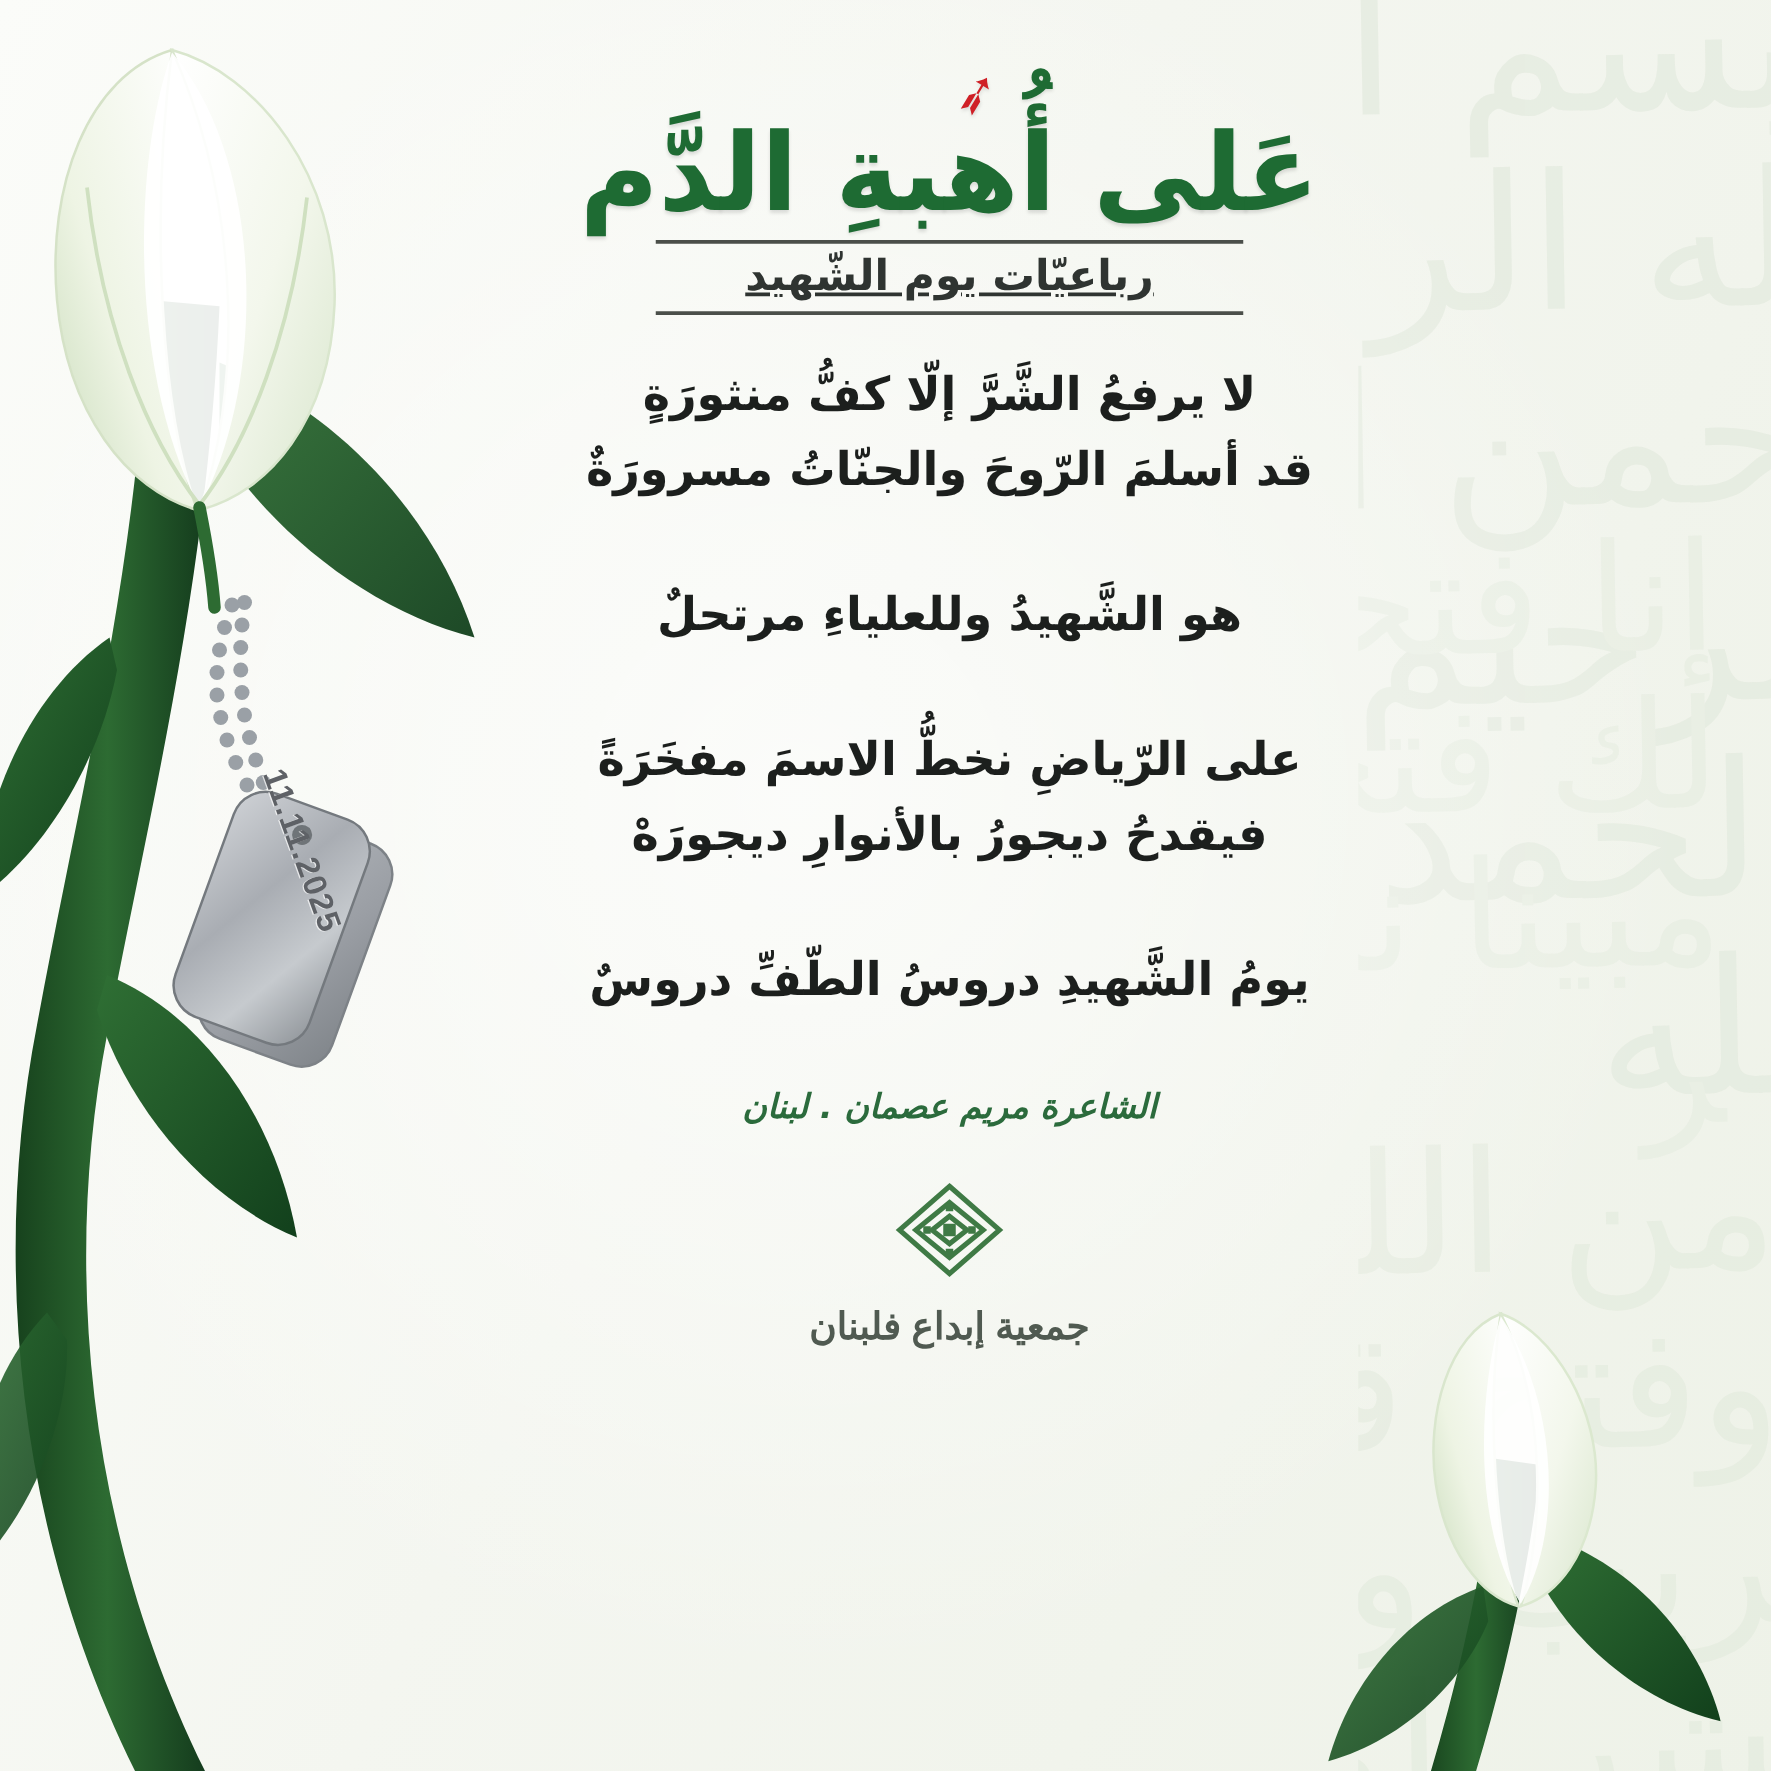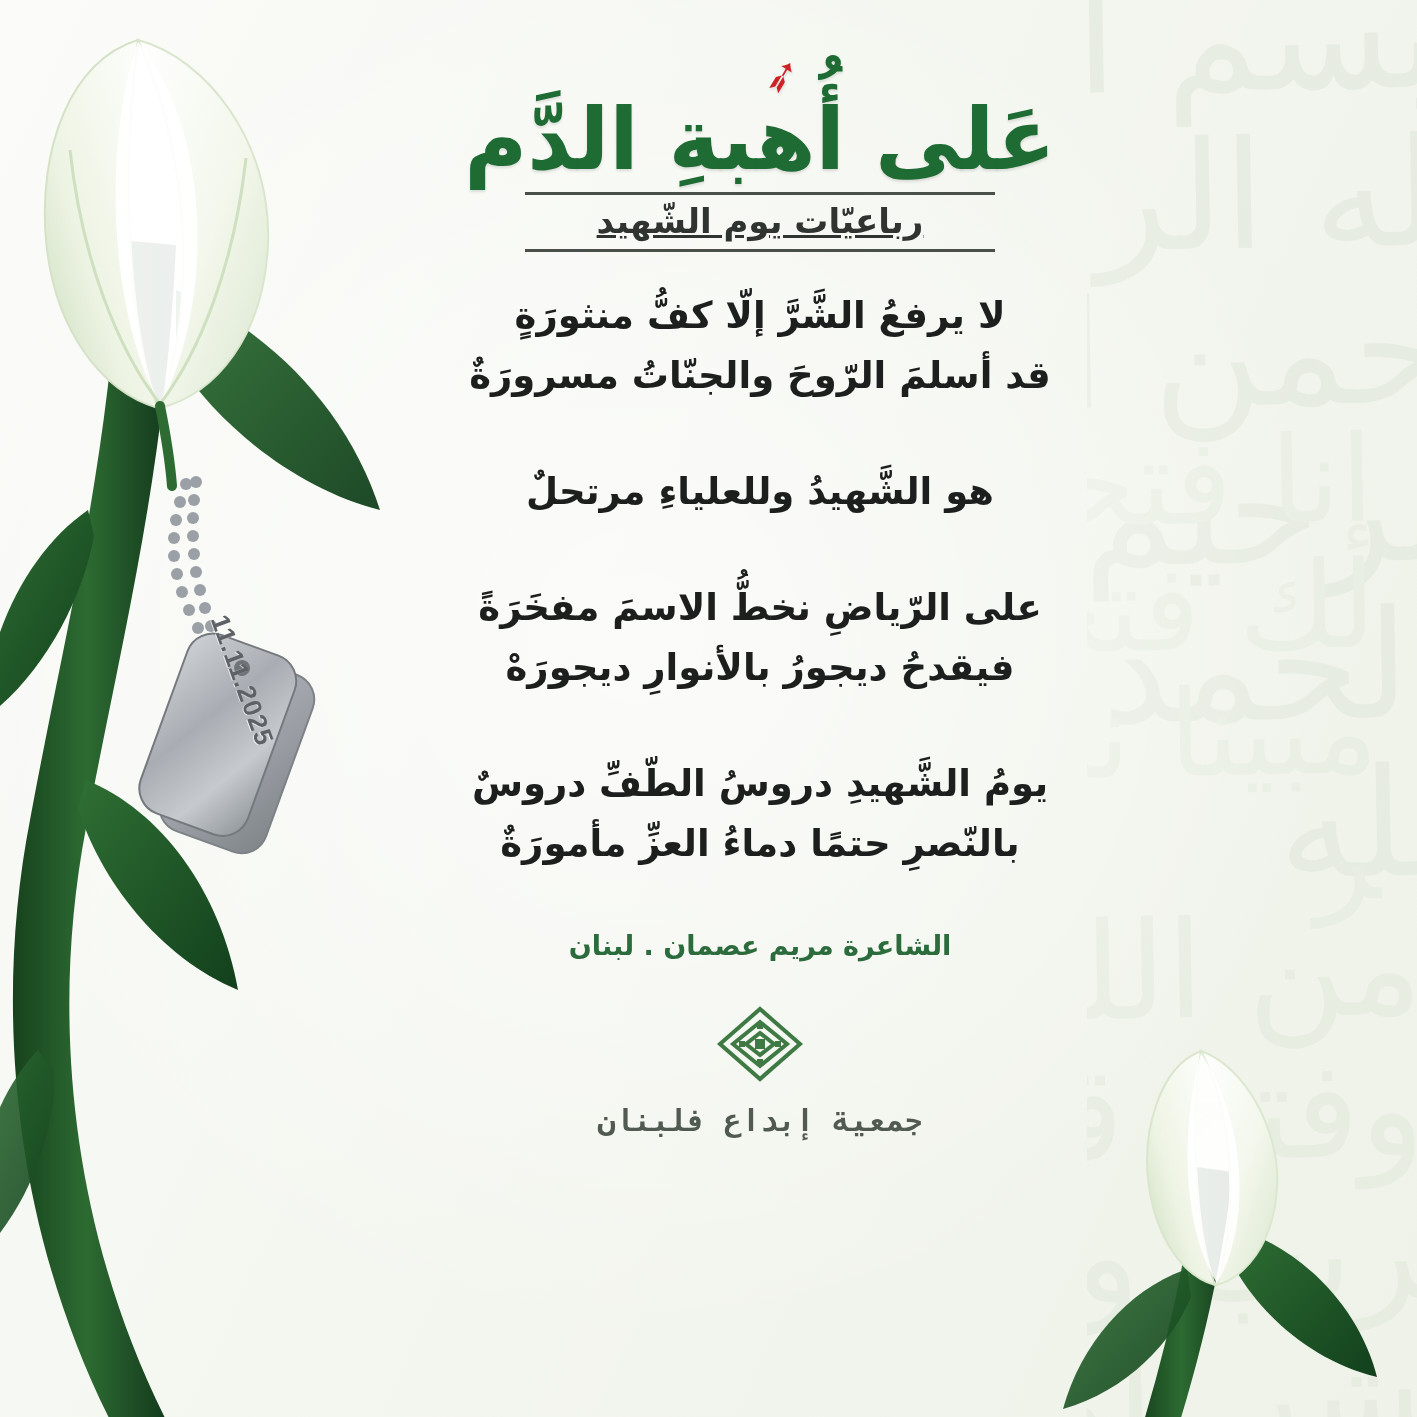--- a/index.html
+++ b/index.html
@@ -178,33 +178,34 @@
     line-height: 1.62;
     white-space: nowrap;
   }
 
   .poet {
     margin-top: 4px;
     font-family: "DejaVu Sans", sans-serif;
     font-size: 27px;
     font-weight: 700;
     color: #2b6b3c;
+    font-style: italic;
   }
 
   .logo-block {
     margin-top: 44px;
   }
   .logo-mark {
     width: 92px;
     height: 78px;
     margin: 0 auto;
   }
   .org-name {
     margin-top: 16px;
-    font-family: Liberation Mono, monospace;
+    font-family: Liberation Sans, sans-serif;
     font-size: 30px;
     font-weight: 700;
     color: #3f4a40;
     letter-spacing: -1px;
     opacity: 0.9;
   }
 </style>
 </head>
 <body>
 
@@ -341,21 +342,20 @@
         <div class="verse">هو الشَّهيدُ وللعلياءِ مرتحلٌ</div>
       </div>
 
       <div class="stanza">
         <div class="verse">على الرّياضِ نخطُّ الاسمَ مفخَرَةً</div>
         <div class="verse">فيقدحُ ديجورُ بالأنوارِ ديجورَهْ</div>
       </div>
 
       <div class="stanza">
         <div class="verse">يومُ الشَّهيدِ دروسُ الطّفِّ دروسٌ</div>
-        <div class="verse">بالنّصرِ حتمًا دماءُ العزِّ مأمورَةٌ</div>
       </div>
 
       <div class="poet">الشاعرة مريم عصمان . لبنان</div>
     </div>
 
     <div class="logo-block">
       <svg class="logo-mark" viewBox="0 0 92 78" xmlns="http://www.w3.org/2000/svg">
         <g fill="none" stroke="#3f7a45" stroke-width="4">
           <path d="M46 4 L86 39 L46 74 L6 39 Z"></path>
           <path d="M46 17 L73 39 L46 61 L19 39 Z"></path>

